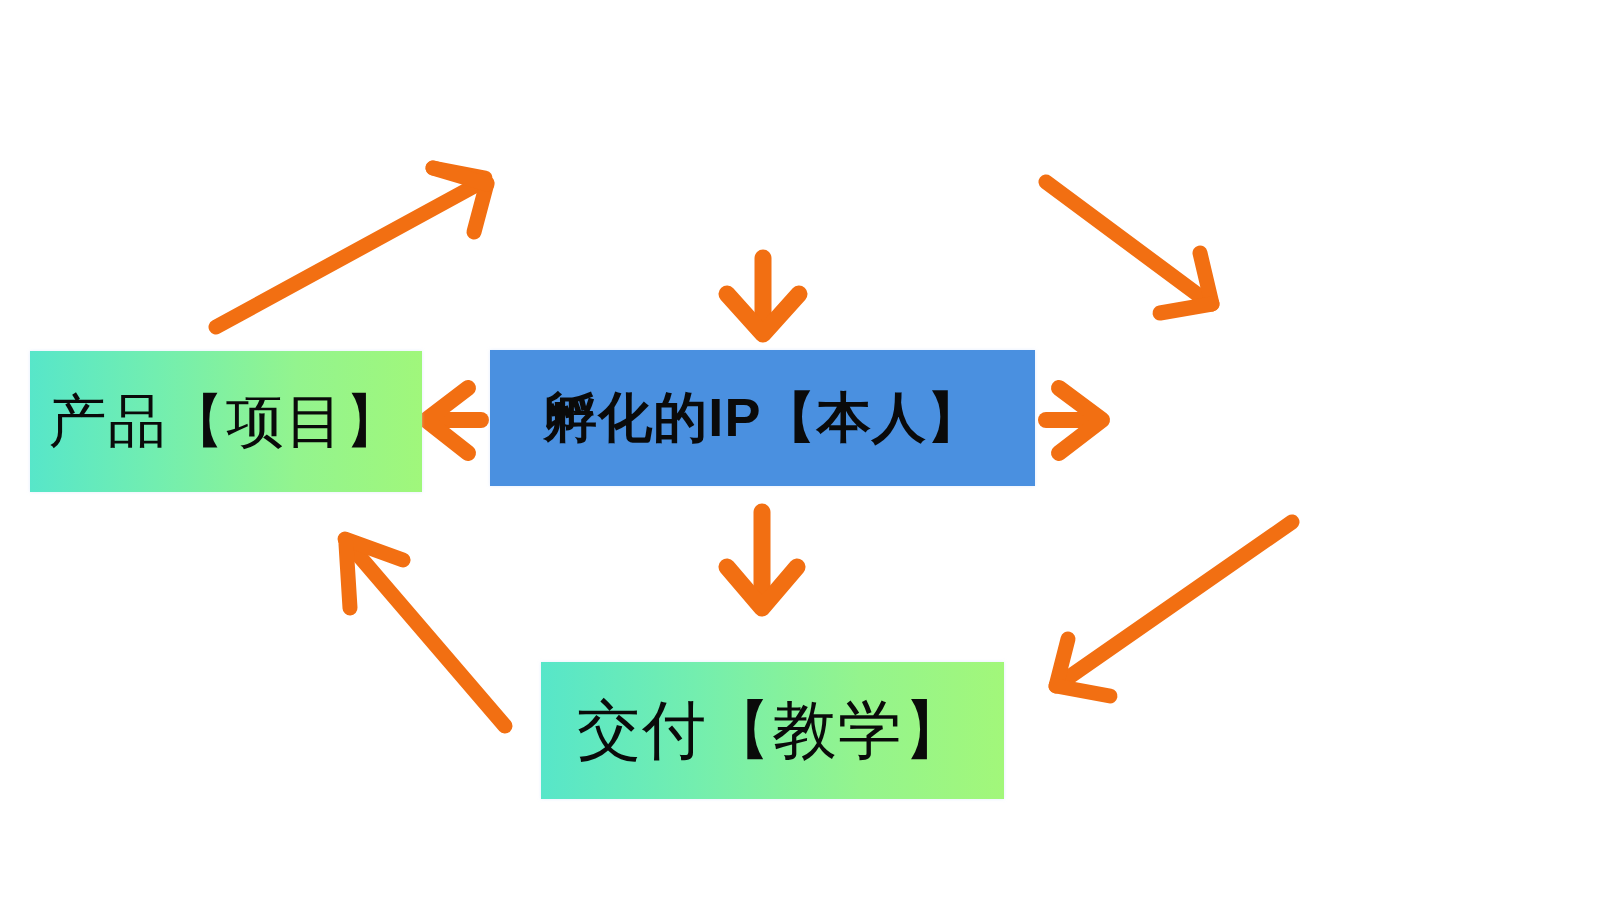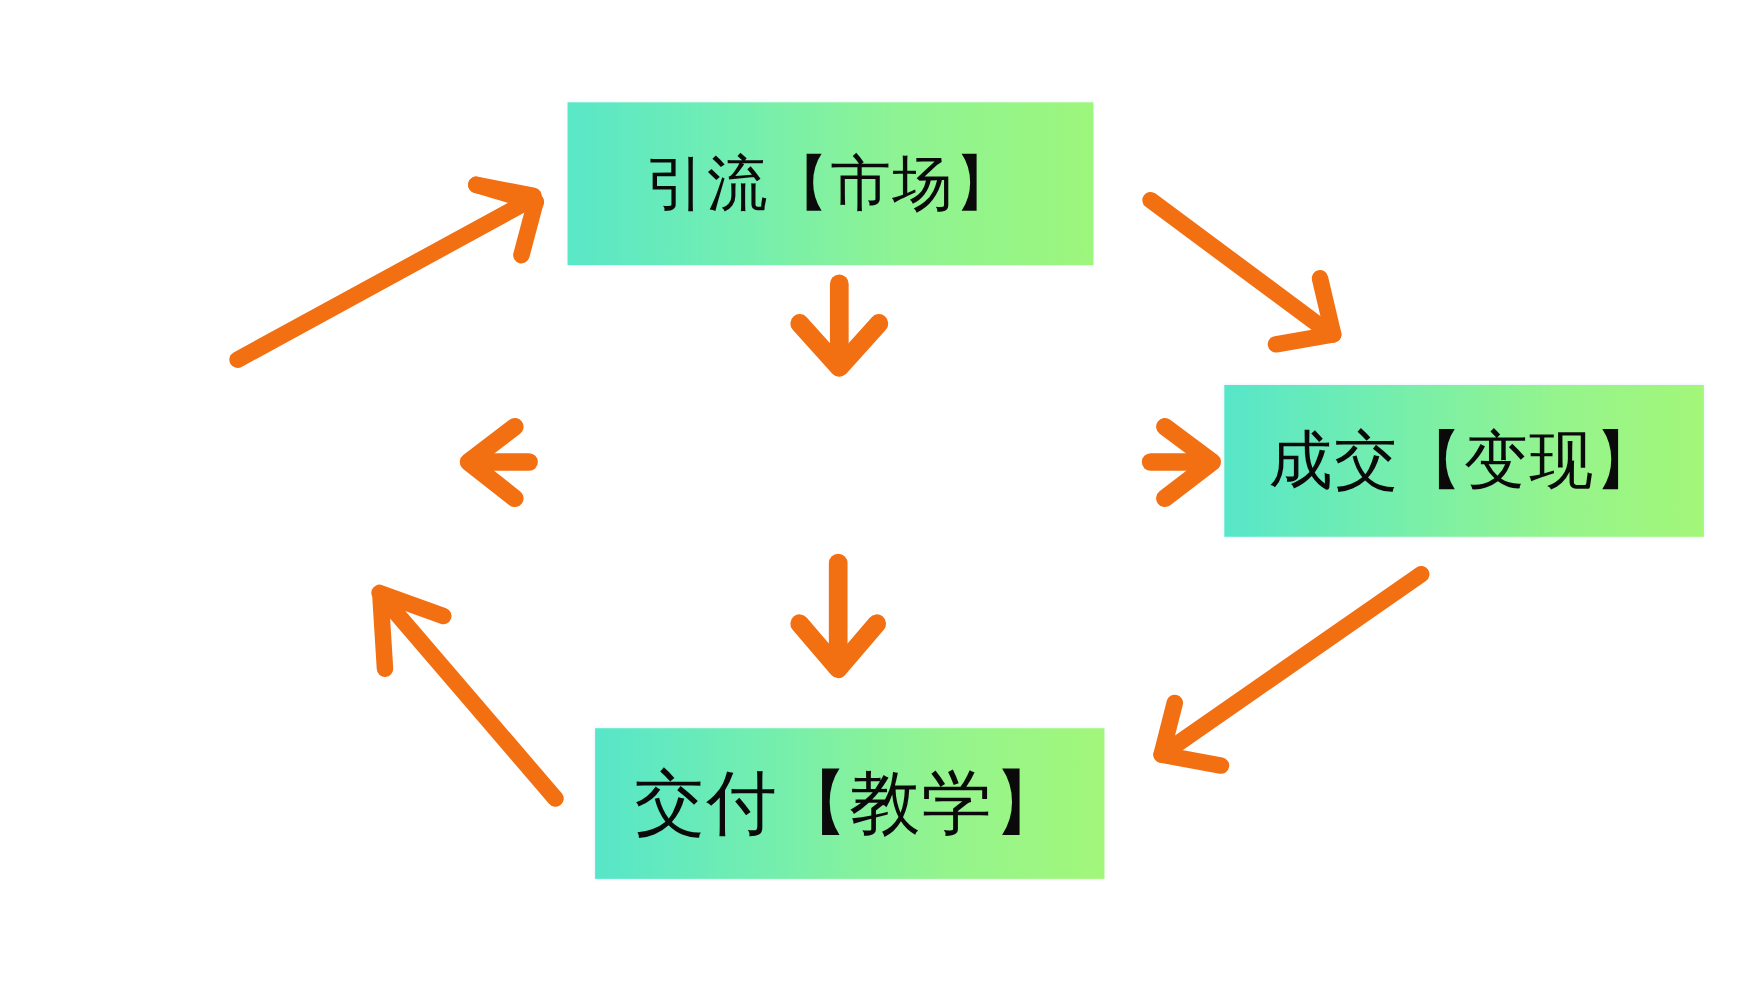--- a/index.html
+++ b/index.html
@@ -125,27 +125,27 @@
       <path d="M 1056 686 L 1110 696"></path>
     </g>
 
     <g fill="none" stroke="#f26f12" stroke-width="15" stroke-linecap="round" stroke-linejoin="round">
       <path d="M 505 726 L 348 543"></path>
       <path d="M 345 539 L 403 560"></path>
       <path d="M 346 544 L 350 608"></path>
     </g>
   </svg>
 
-  <div class="node node-top">
-    <span>引流【市场】</span>
+
+  <div class="node node-left">
+    <span>产品【项目】</span>
   </div>
 
+  <div class="node node-center">
+    <span>孵化的IP【本人】</span>
+  </div>
 
-
-  <div class="node node-right">
-    <span>成交【变现】</span>
-  </div>
 
   <div class="node node-bottom">
     <span>交付【教学】</span>
   </div>
 
 </div>
 
 </body></html>

